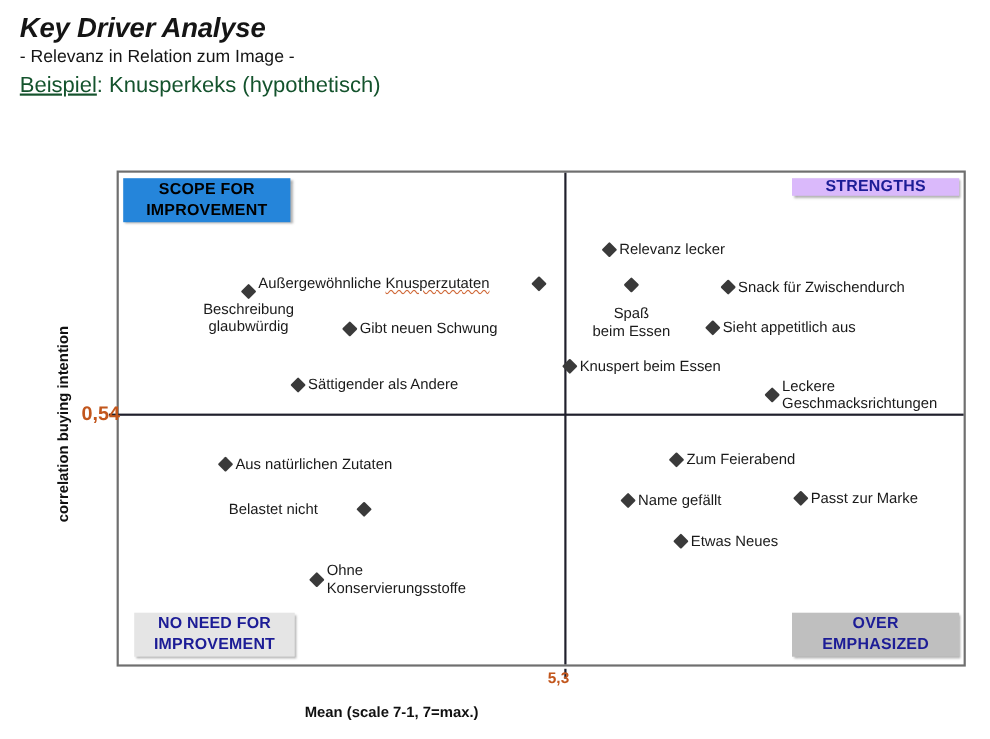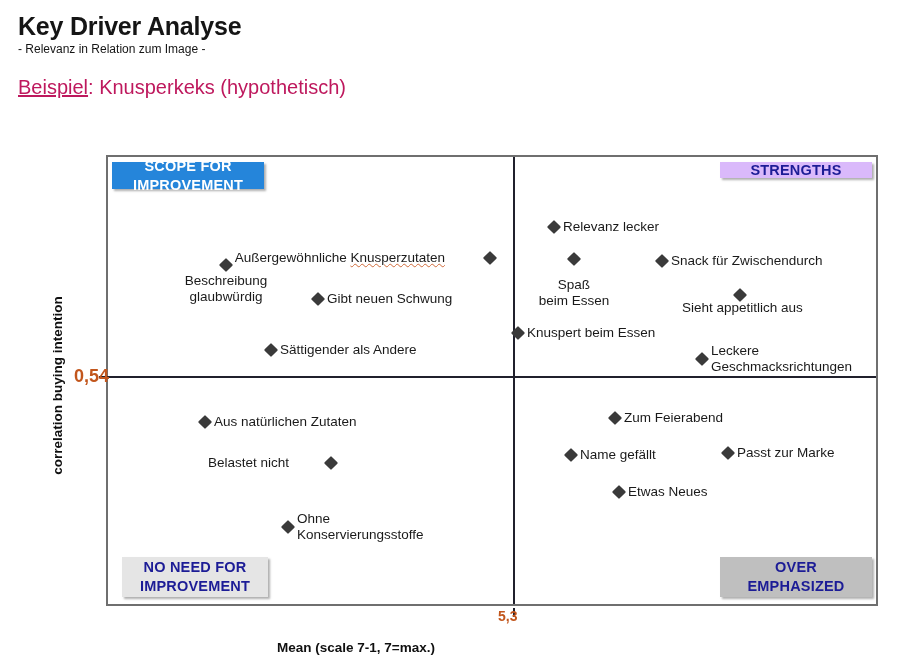--- a/index.html
+++ b/index.html
@@ -17,33 +17,34 @@
   }
 
   
   #header { position: absolute; left: 18px; top: 12px; width: 860px; }
   #title-main {
     font-size: 25px;
     font-weight: bold;
     letter-spacing: -0.2px;
     color: #151515;
     line-height: 1.12;
+    font-style: italic;
   }
   #title-sub {
-    font-size: 12px;
+    font-size: 16px;
     font-weight: normal;
     color: #151515;
     margin-top: 3px;
     line-height: 1.15;
   }
   #title-example {
     font-size: 20px;
     font-weight: normal;
-    color: #be185d;
-    margin-top: 19px;
+    color: #14532d;
+    margin-top: 6px;
     line-height: 1.15;
   }
   #example-key { text-decoration: underline; }
 
   
   #plot-frame {
     position: absolute;
     left: 106px;
     top: 155px;
     width: 772px;
@@ -94,22 +95,22 @@
     line-height: 1.28;
     text-align: center;
     letter-spacing: 0.2px;
     padding: 4px 10px;
     box-shadow: 2px 2px 2px rgba(110,110,110,0.55);
     display: flex;
     align-items: center;
     justify-content: center;
   }
   #badge-scope {
-    left: 4px; top: 5px; width: 152px; height: 27px;
-    background: #2585da; color: #ffffff;
+    left: 4px; top: 5px; width: 152px; height: 40px;
+    background: #2585da; color: #000000;
   }
   #badge-strengths {
     right: 4px; top: 5px; width: 152px; height: 16px;
     background: #dab9fb; color: #1c1c96;
   }
   #badge-noneed {
     left: 14px; bottom: 7px; width: 146px; height: 40px;
     background: #f9a košt; color: #1c1c96;
   }
   #badge-noneed { background: #fba champion; }
@@ -225,21 +226,21 @@
         <div class="lbl-right">Snack für Zwischendurch</div>
       </div>
       <div class="pt stack" style="left: 58px; top: 103px; width: 120px;">
         <div class="marker"></div>
         <div style="margin-top: 1px;">Beschreibung<br>glaubwürdig</div>
       </div>
       <div class="pt stack" style="left: 406px; top: 97px; width: 120px;">
         <div class="marker"></div>
         <div style="margin-top: 11px; text-align: center;">Spaß<br>beim Essen</div>
       </div>
-      <div class="pt" style="left: 570px; top: 133px; flex-direction: column;">
+      <div class="pt" style="left: 535px; top: 133px;">
         <div class="marker"></div>
         <div class="lbl-right">Sieht appetitlich aus</div>
       </div>
       <div class="pt" style="left: 205px; top: 134px;">
         <div class="marker"></div>
         <div class="lbl-right">Gibt neuen Schwung</div>
       </div>
       <div class="pt" style="left: 405px; top: 168px;">
         <div class="marker"></div>
         <div class="lbl-right">Knuspert beim Essen</div>

